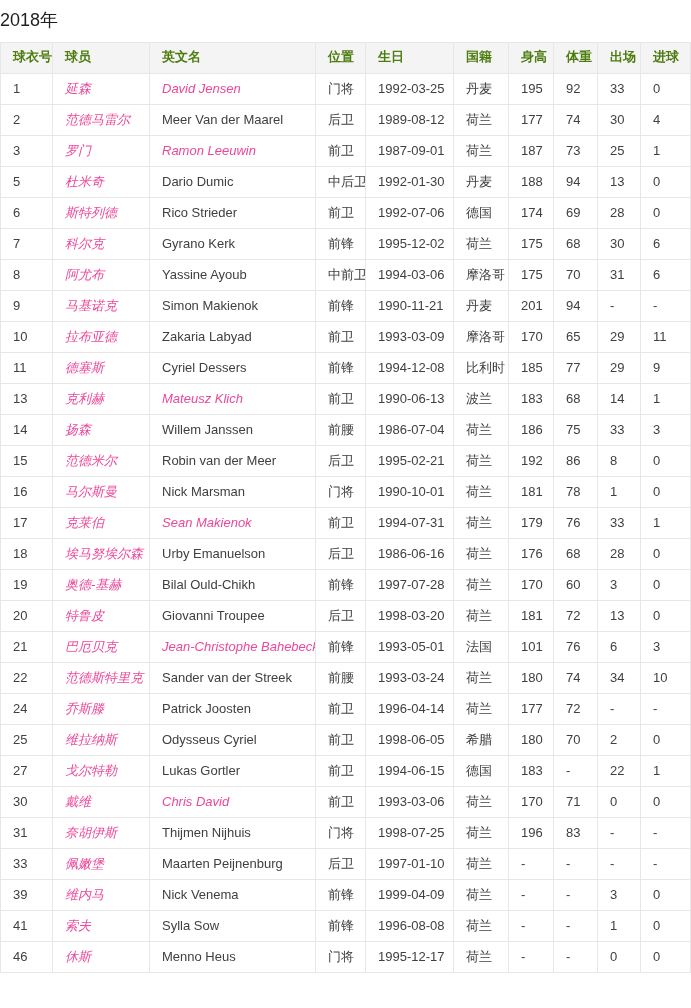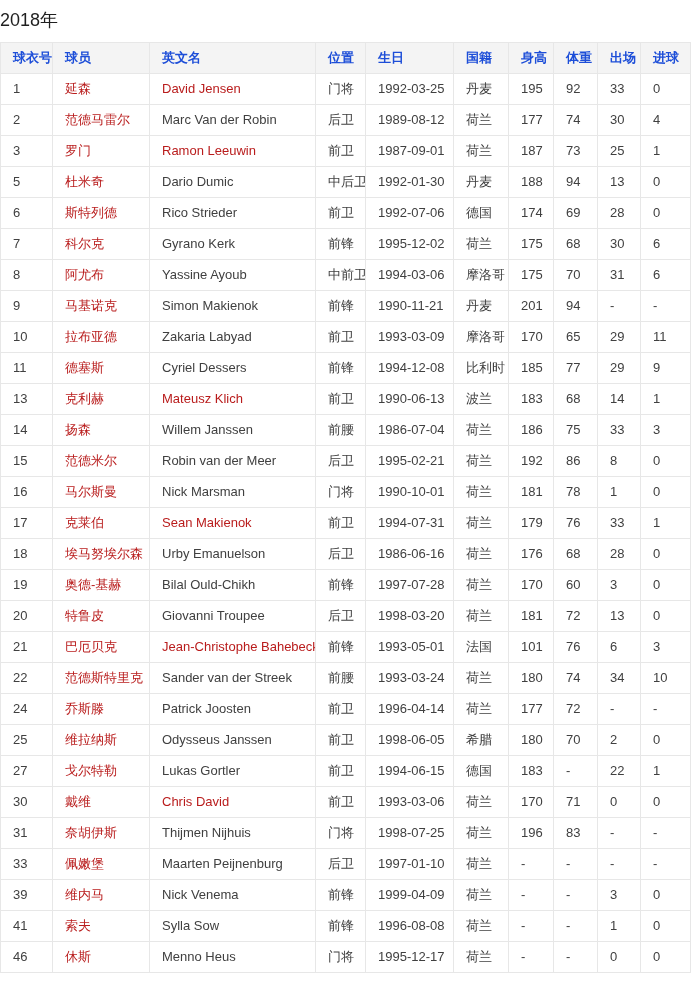--- a/index.html
+++ b/index.html
@@ -27,26 +27,28 @@
     line-height: 14px;
     padding: 8px 12px;
     text-align: left;
     white-space: nowrap;
     overflow: hidden;
     color: #404040;
   }
   table.roster th {
     background: #f4f4f4;
     font-weight: bold;
-    color: #1d4ed8;
+    color: #4d7c0f;
+    font-family: Liberation Mono, monospace;
   }
   .link {
-    color: #b91c1c;
+    color: #ec4899;
     text-decoration: none;
     cursor: pointer;
+    font-style: italic;
   }
   
   col.c-number { width: 52px; }
   col.c-name { width: 97px; }
   col.c-en_name { width: 166px; }
   col.c-position { width: 50px; }
   col.c-birthday { width: 88px; }
   col.c-nationality { width: 55px; }
   col.c-height { width: 45px; }
   col.c-weight { width: 44px; }
@@ -95,21 +97,21 @@
           <td>1992-03-25</td>
           <td>丹麦</td>
           <td>195</td>
           <td>92</td>
           <td>33</td>
           <td>0</td>
         </tr>
         <tr>
           <td>2</td>
           <td><a class="link">范德马雷尔</a></td>
-          <td>Marc Van der Robin</td>
+          <td>Meer Van der Maarel</td>
           <td>后卫</td>
           <td>1989-08-12</td>
           <td>荷兰</td>
           <td>177</td>
           <td>74</td>
           <td>30</td>
           <td>4</td>
         </tr>
         <tr>
           <td>3</td>
@@ -335,21 +337,21 @@
           <td>1996-04-14</td>
           <td>荷兰</td>
           <td>177</td>
           <td>72</td>
           <td>-</td>
           <td>-</td>
         </tr>
         <tr>
           <td>25</td>
           <td><a class="link">维拉纳斯</a></td>
-          <td>Odysseus Janssen</td>
+          <td>Odysseus Cyriel</td>
           <td>前卫</td>
           <td>1998-06-05</td>
           <td>希腊</td>
           <td>180</td>
           <td>70</td>
           <td>2</td>
           <td>0</td>
         </tr>
         <tr>
           <td>27</td>

